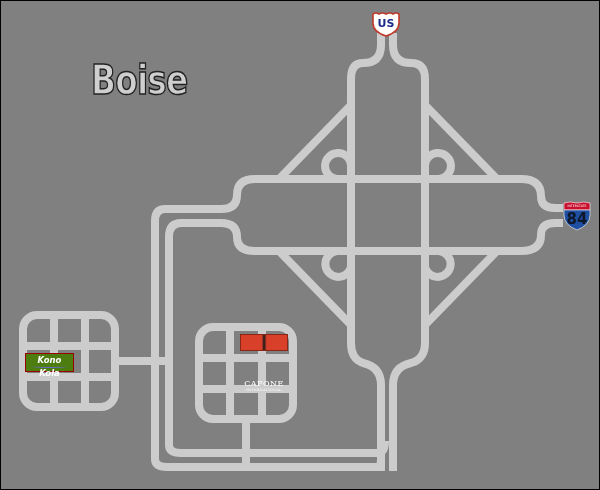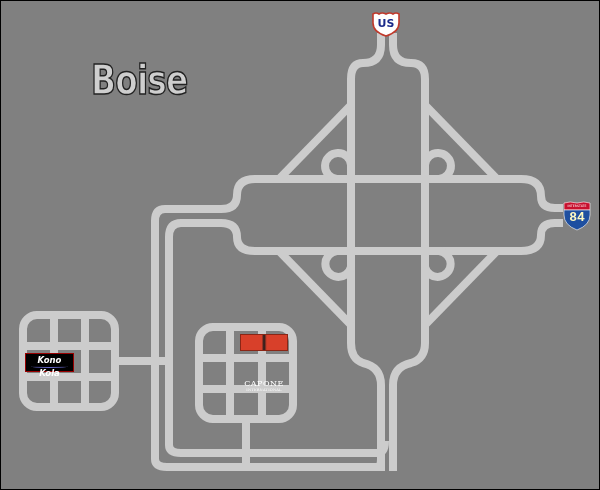--- a/index.html
+++ b/index.html
@@ -22,21 +22,21 @@
     -webkit-text-stroke: 1.5px #222;
     transform: scaleX(0.82);
     transform-origin: left top;
   }
   .label {
     position: absolute;
     cursor: pointer;
   }
   .kono {
     left: 24px; top: 352px; width: 49px; height: 19px;
-    background: #000000;
+    background: #4d7c0f;
     color: #fff;
     font-family: "DejaVu Sans", sans-serif;
     font-style: italic; font-weight: bold;
     font-size: 8.5px;
     text-align: center;
     line-height: 13px;
     border: 1px solid #900;
     box-sizing: border-box;
   }
   .kono .swoosh {
@@ -55,21 +55,21 @@
   .capone .big { display: block; font-size: 8px; line-height: 9px; letter-spacing: 0.5px; margin-top: 44px; }
   .capone .small { display: block; font-size: 3.6px; line-height: 5px; letter-spacing: 0.2px; }
   .shield { position: absolute; cursor: pointer; }
   .shield-us { left: 370px; top: 10px; width: 30px; height: 26px; }
   .shield-i84 { left: 561px; top: 200px; width: 30px; height: 30px; }
   .shield-text {
     position: absolute; left: 0; right: 0; text-align: center;
     font-family: "DejaVu Sans", sans-serif; font-weight: bold;
   }
   .shield-us .shield-text { top: 6px; font-size: 11px; color: #1a2a8a; }
-  .shield-i84 .shield-text { top: 9px; font-size: 13px; color: #fef9c3; font-family: Liberation Mono, monospace; }
+  .shield-i84 .shield-text { top: 9px; font-size: 15px; color: #0f172a; }
   .shield-i84 .tiny {
     position: absolute; left: 0; right: 0; top: 3px; text-align: center;
     font-family: "DejaVu Sans", sans-serif; font-size: 3px; color: #fff; letter-spacing: 0.1px;
   }
 </style>
 </head>
 <body>
 
 <div id="map">
   <svg class="roads" width="600" height="490" viewBox="0 0 600 490">

